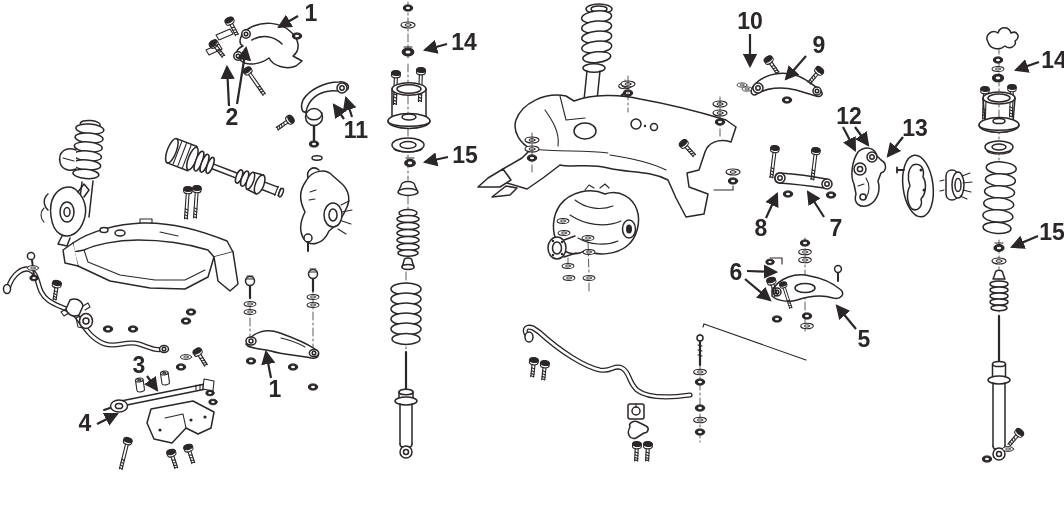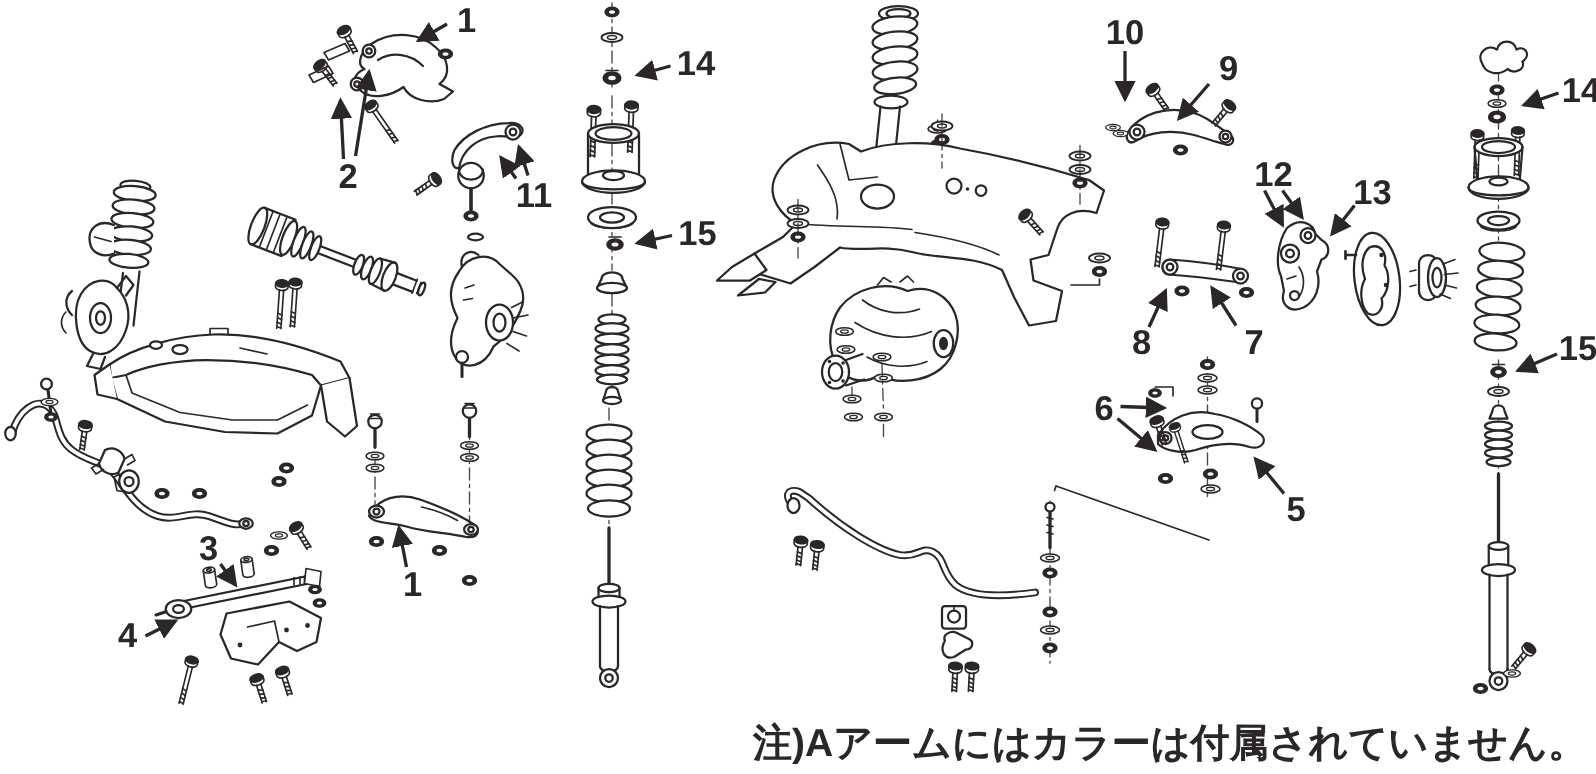--- a/index.html
+++ b/index.html
@@ -557,14 +557,13 @@
       <line class="callout-line" x1="1039" y1="62" x2="1016" y2="70" marker-end="url(#ah)"></line>
       <text class="callout-num" x="1054" y="68">14</text>
     </g>
     <g>
       <line class="callout-line" x1="1038" y1="236" x2="1012" y2="247" marker-end="url(#ah)"></line>
       <text class="callout-num" x="1052" y="240">15</text>
     </g>
   </g>
 </svg>
 
-<div class="note">注)Aアームにはカラーは付属されていません。</div>
 </div>
 
 </body></html>

